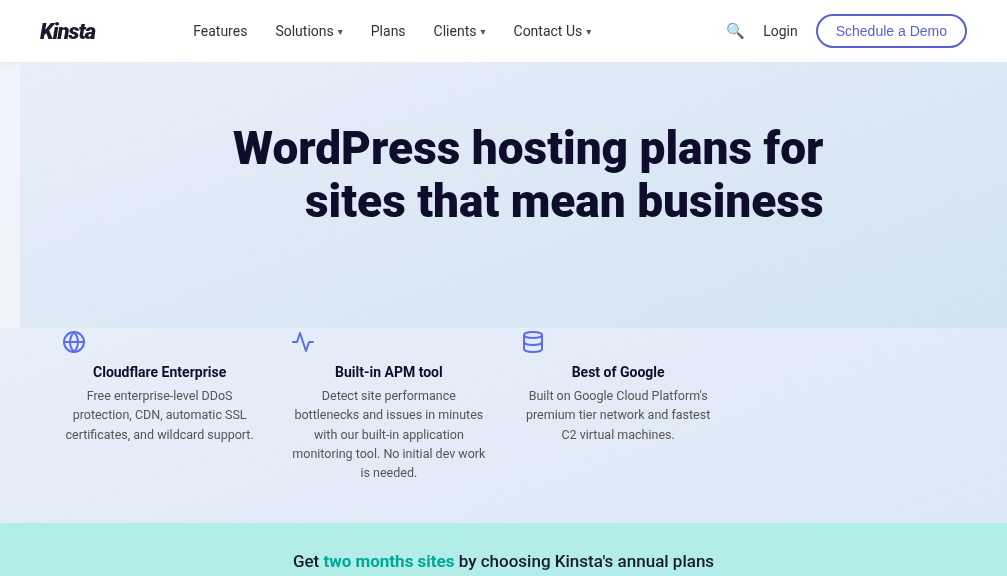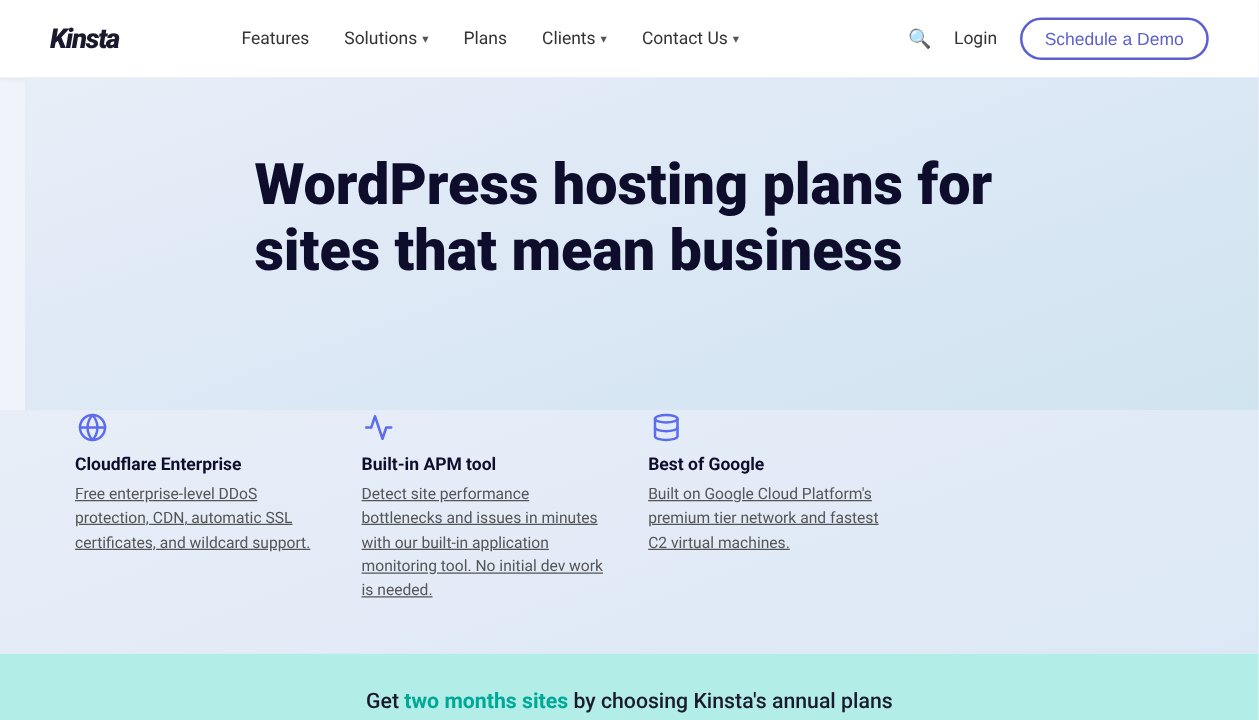--- a/index.html
+++ b/index.html
@@ -64,37 +64,38 @@
       padding: 7px 18px;
       border-radius: 25px;
       font-size: 14px;
       cursor: pointer;
       font-weight: 500;
     }
 
     
     .hero {
       background: linear-gradient(160deg, #e8eef8 0%, #dce8f5 50%, #d0e4f0 100%);
-      text-align: left;
+      text-align: right;
       padding: 60px 64px 50px;
       margin-left: 20px;
     }
     .hero-title {
       font-size: 46px;
       font-weight: 900;
       color: #0e0e2c;
       line-height: 1.15;
       max-width: 620px;
       margin: 0 auto 50px;
     }
 
     
     .features-section {
       background: linear-gradient(160deg, #e8eef8 0%, #dce8f5 100%);
       padding: 0 60px 40px;
+      text-align: center;
     }
     .features-grid {
       display: grid;
       grid-template-columns: repeat(4, 1fr);
       gap: 30px;
       max-width: 960px;
       margin: 0 auto;
     }
     .feature-item {
       padding: 0;
@@ -114,21 +115,20 @@
     .feature-title {
       font-size: 14px;
       font-weight: 700;
       color: #0e0e2c;
       margin-bottom: 6px;
     }
     .feature-desc {
       font-size: 12.5px;
       color: #555;
       line-height: 1.55;
-      text-decoration: underline;
     }
 
     
     .promo-banner {
       background: #b2ede8;
       text-align: center;
       padding: 28px 40px 22px;
     }
     .promo-text {
       font-size: 17px;

